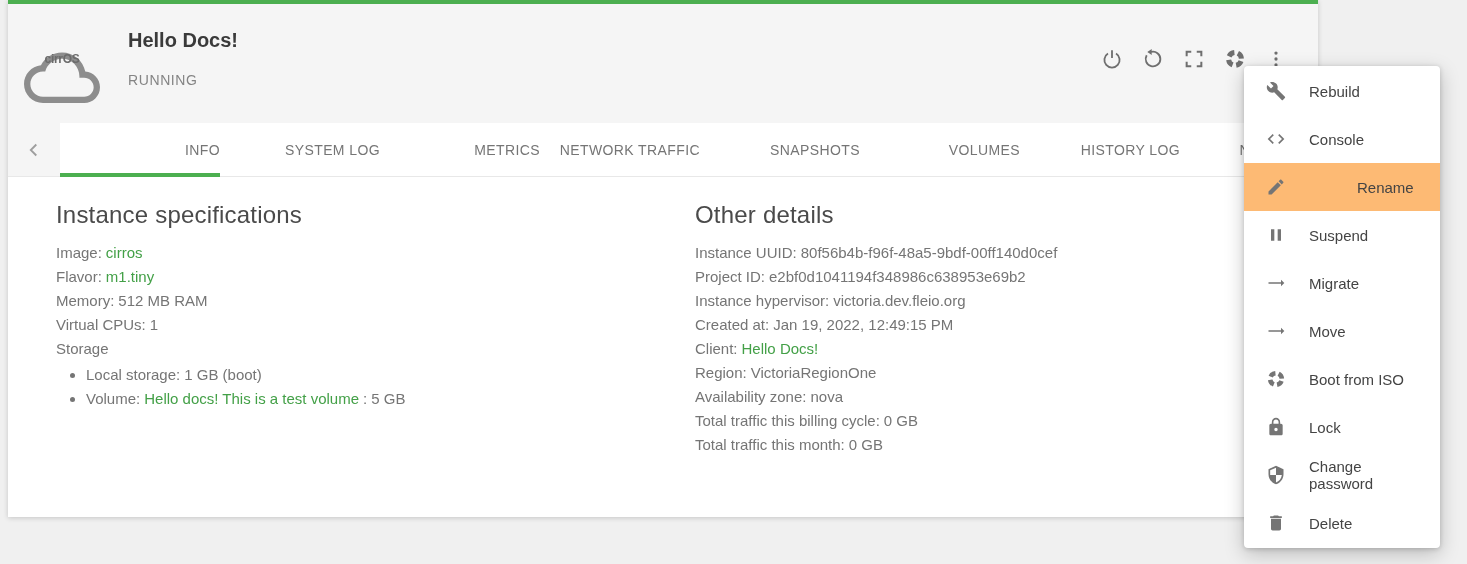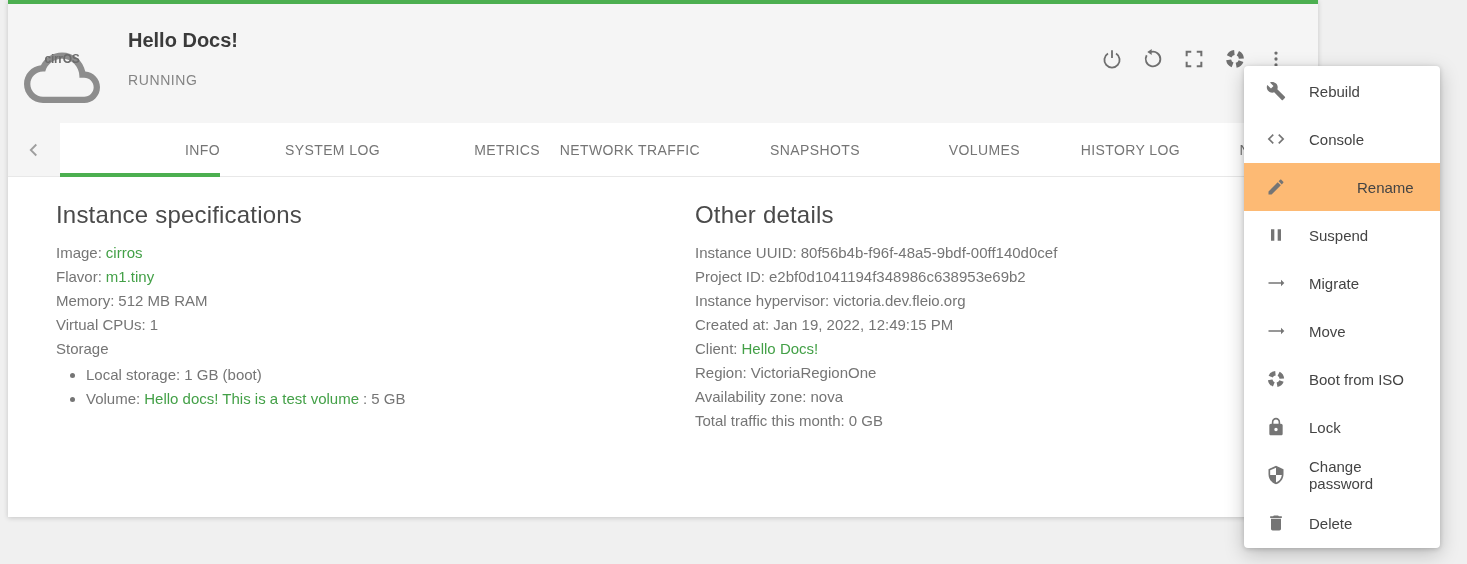--- a/index.html
+++ b/index.html
@@ -170,20 +170,23 @@
         <div class="detail-row">
           <span>Client:</span><a class="dr-value green-link">Hello Docs!</a>
         </div>
         <div class="detail-row">
           <span>Region:</span><span class="dr-value">VictoriaRegionOne</span>
         </div>
         <div class="detail-row">
           <span>Availability zone:</span><span class="dr-value">nova</span>
         </div>
         <div class="detail-row">
+          <span>Total traffic this billing cycle:</span><span class="dr-value">0 GB</span>
+        </div>
+        <div class="detail-row">
           <span>Total traffic this month:</span><span class="dr-value">0 GB</span>
         </div>
       </section>
     </div>
   </div>
 
   <div class="menu" role="menu">
     <div class="menu-item">
       <svg class="mi-icon" viewBox="0 0 24 24">
           <path fill="#757575" d="M22.7 19l-9.1-9.1c.9-2.3.4-5-1.5-6.9-2-2-5-2.4-7.4-1.3L9 6 6 9 1.6 4.7C.4 7.1.9 10.1 2.9 12.1c1.9 1.9 4.6 2.4 6.9 1.5l9.1 9.1c.4.4 1 .4 1.4 0l2.3-2.3c.5-.4.5-1.1.1-1.4z"></path>

